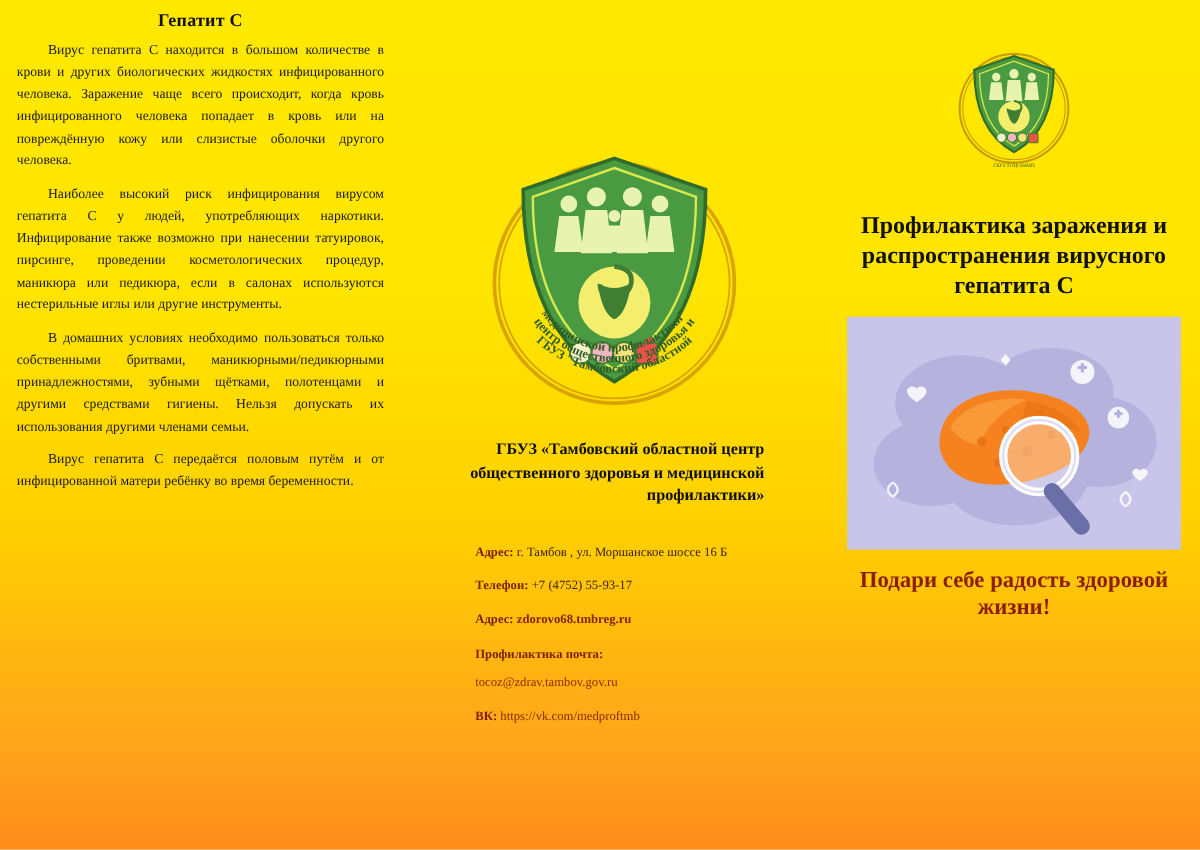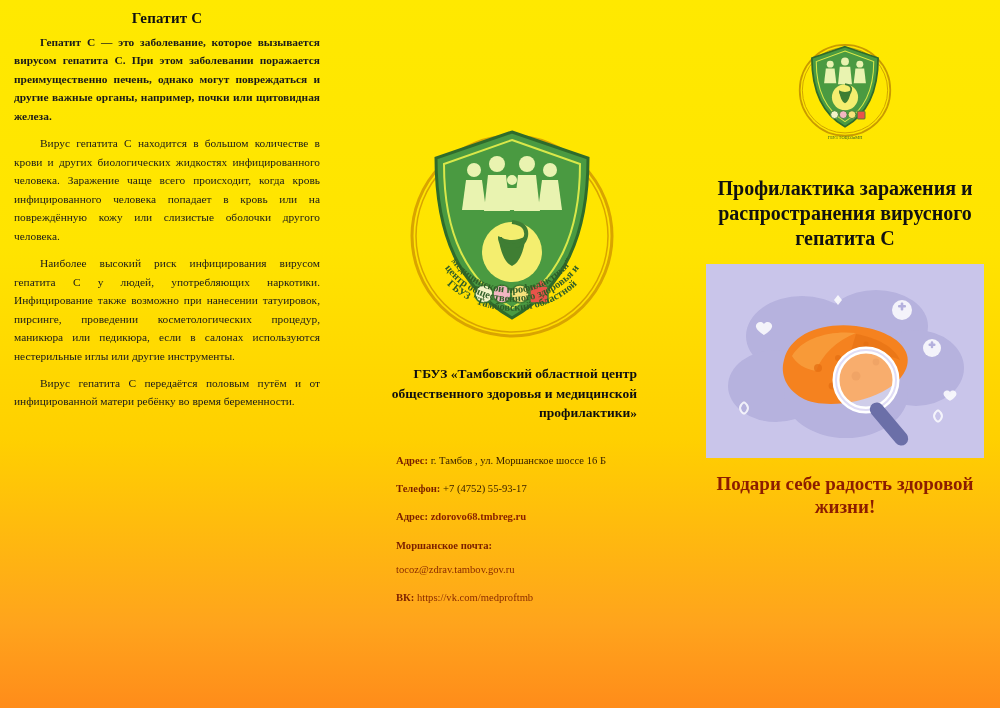--- a/index.html
+++ b/index.html
@@ -144,23 +144,23 @@
   
   .emb-svg { display: block; width: 100%; height: 100%; }
 </style>
 </head>
 <body>
 
 <div class="brochure">
 
   <div class="panel-left">
     <div class="left-title">Гепатит С</div>
-    <p class="p bold">Гепатит С — это заболевание, которое вызывается вирусом гепатита С. При этом заболевании поражается преимущественно печень, однако могут повреждаться и другие важные органы, например, почки или щитовидная железа.</p>
     <p class="p">Вирус гепатита С находится в большом количестве в крови и других биологических жидкостях инфицированного человека. Заражение чаще всего происходит, когда кровь инфицированного человека попадает в кровь или на повреждённую кожу или слизистые оболочки другого человека.</p>
     <p class="p">Наиболее высокий риск инфицирования вирусом гепатита С у людей, употребляющих наркотики. Инфицирование также возможно при нанесении татуировок, пирсинге, проведении косметологических процедур, маникюра или педикюра, если в салонах используются нестерильные иглы или другие инструменты.</p>
+    <p class="p">В домашних условиях необходимо пользоваться только собственными бритвами, маникюрными/педикюрными принадлежностями, зубными щётками, полотенцами и другими средствами гигиены. Нельзя допускать их использования другими членами семьи.</p>
     <p class="p">Вирус гепатита С передаётся половым путём и от инфицированной матери ребёнку во время беременности.</p>
   </div>
 
   <div class="panel-center">
 
     <div class="center-emblem">
       <svg class="emb-svg" viewBox="0 0 220 230" xmlns="http://www.w3.org/2000/svg">
         <defs>
           <path id="ringTop" d="M 22,128 A 90,90 0 0 1 198,128" fill="none"></path>
           <path id="ringBot1" d="M 18,118 A 94,94 0 0 0 202,118" fill="none"></path>
@@ -222,21 +222,21 @@
       </div>
       <div class="contact-line">
         <span class="lbl">Телефон:</span>
         <span class="val">+7 (4752) 55-93-17</span>
       </div>
       <div class="contact-line">
         <span class="lbl">Адрес:</span>
         <span class="val red">zdorovo68.tmbreg.ru</span>
       </div>
       <div class="contact-line">
-        <div class="lbl">Моршанское почта:</div>
+        <div class="lbl">Профилактика почта:</div>
         <div class="val link" style="margin-top:9px">tocoz@zdrav.tambov.gov.ru</div>
       </div>
       <div class="contact-line">
         <span class="lbl">ВК:</span>
         <span class="val link">https://vk.com/medproftmb</span>
       </div>
     </div>
   </div>
 
   <div class="panel-right">

